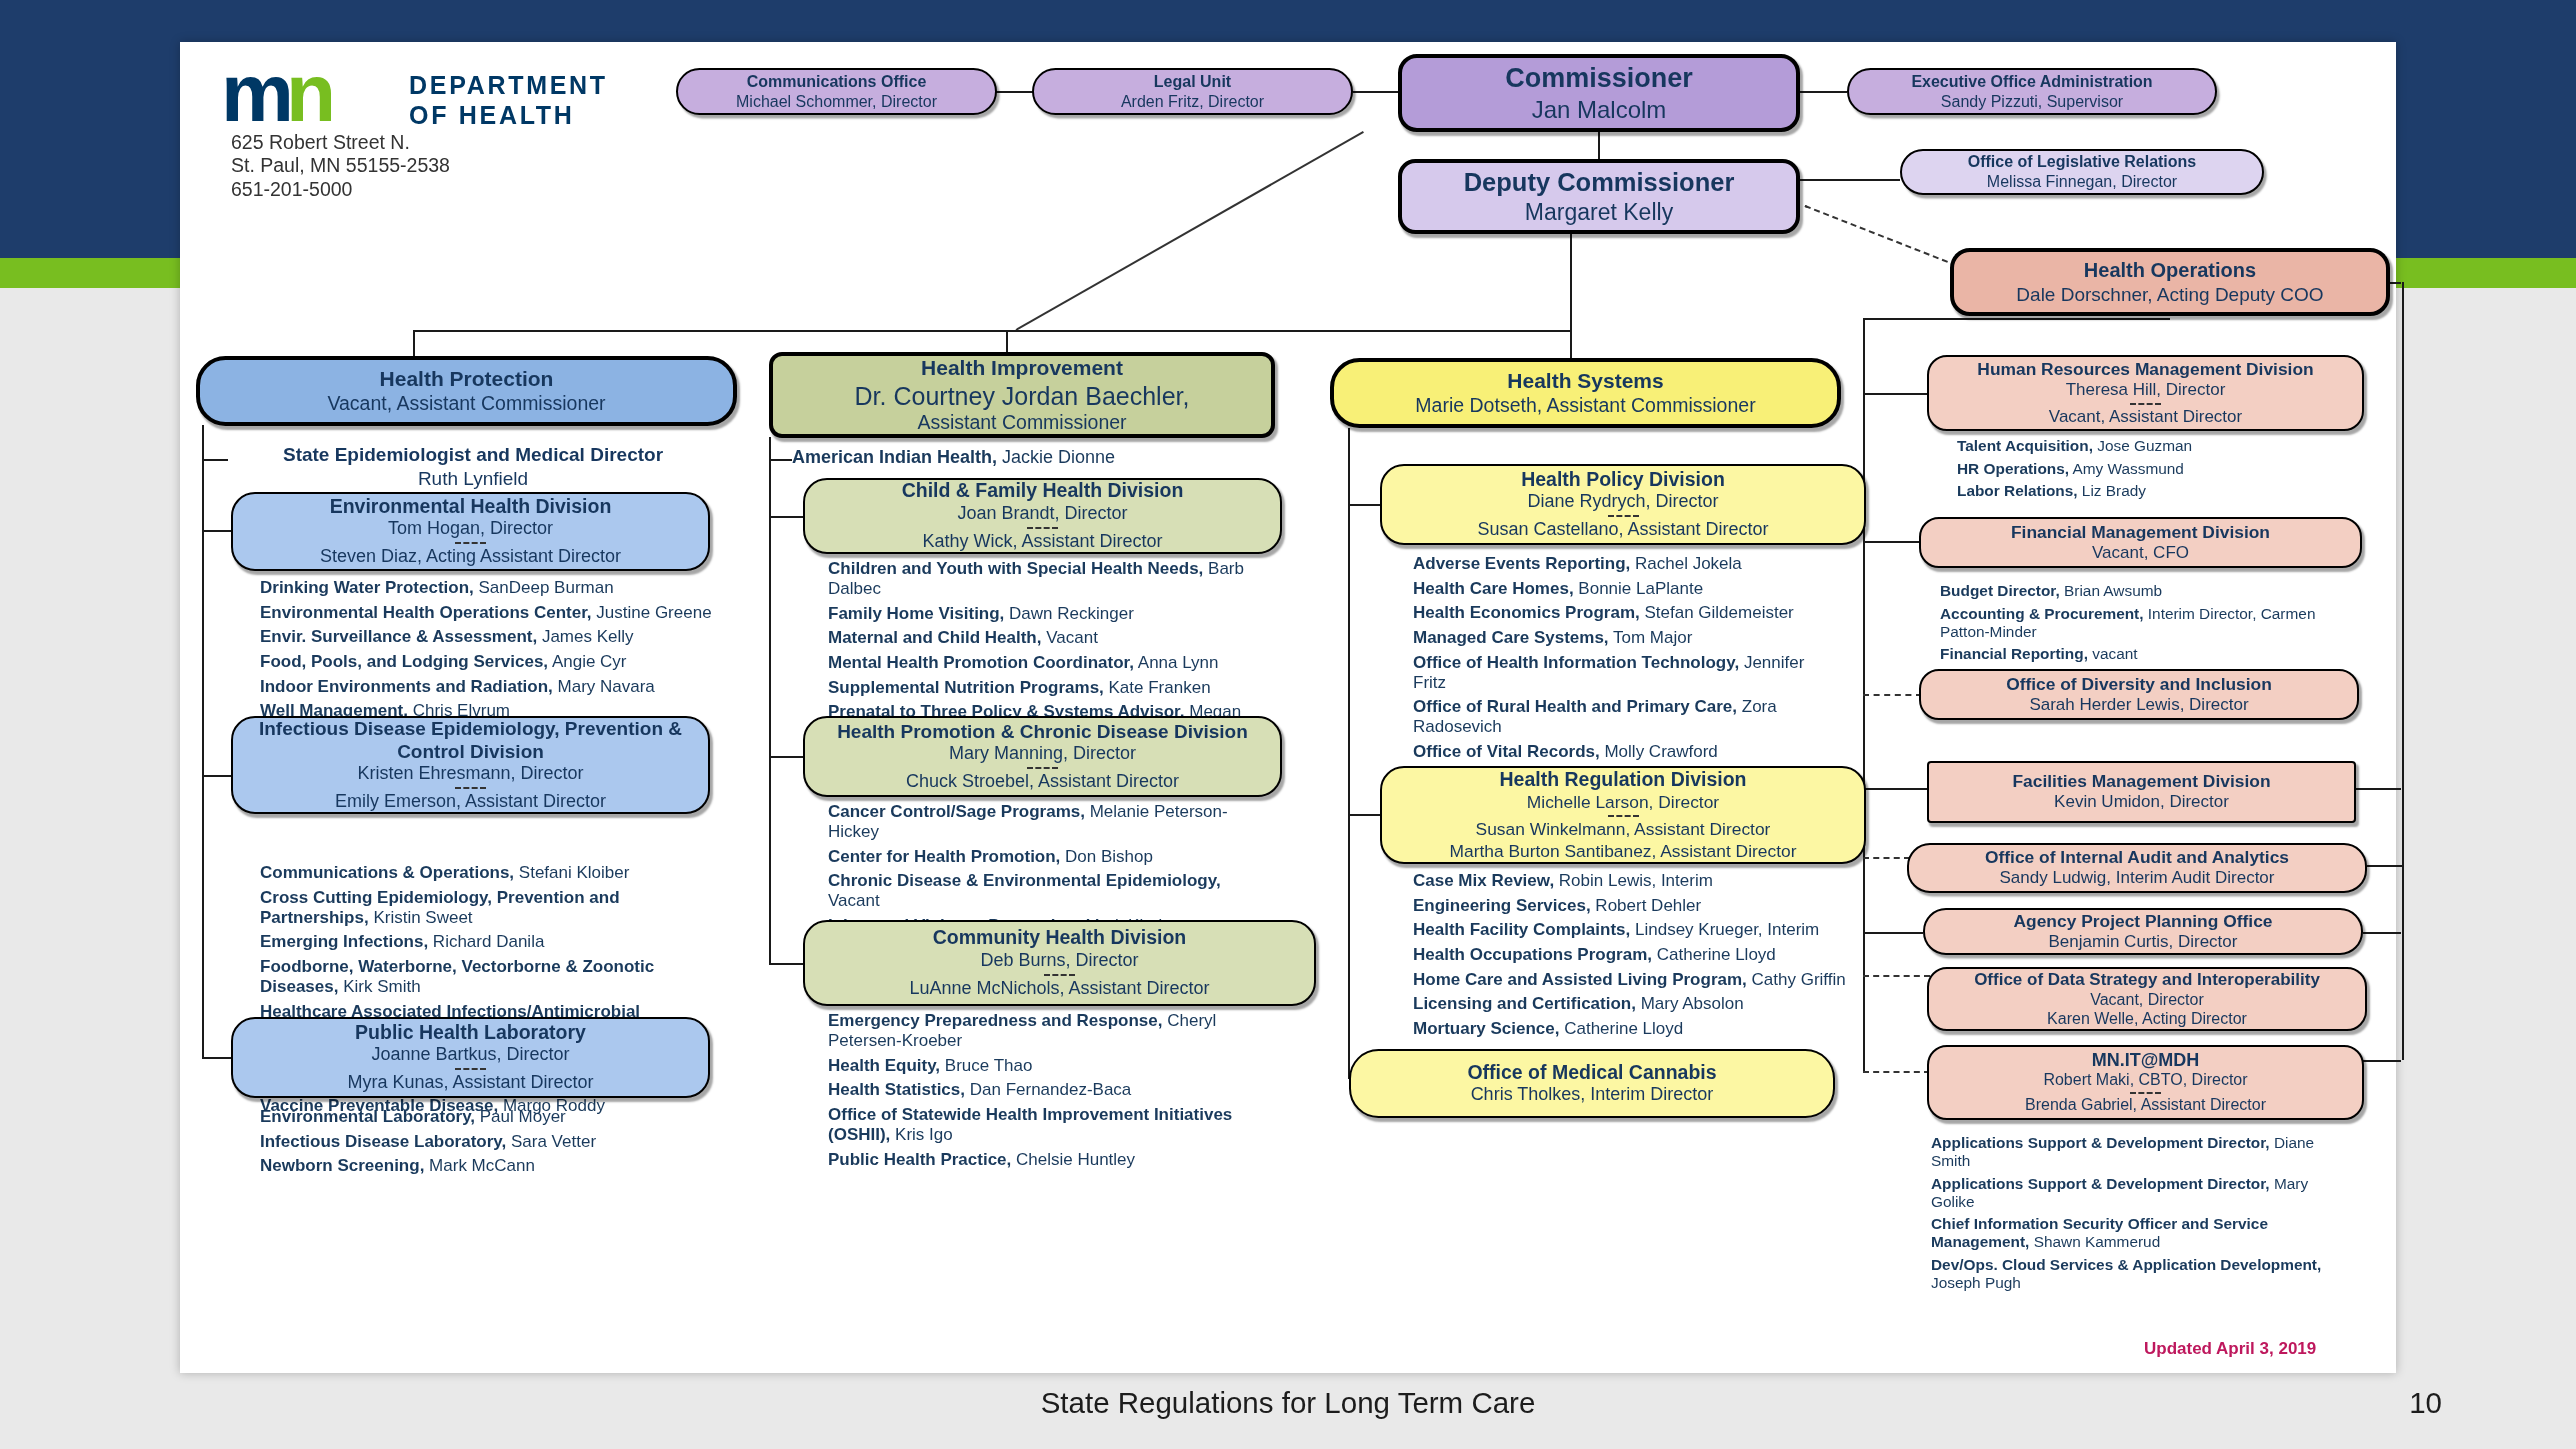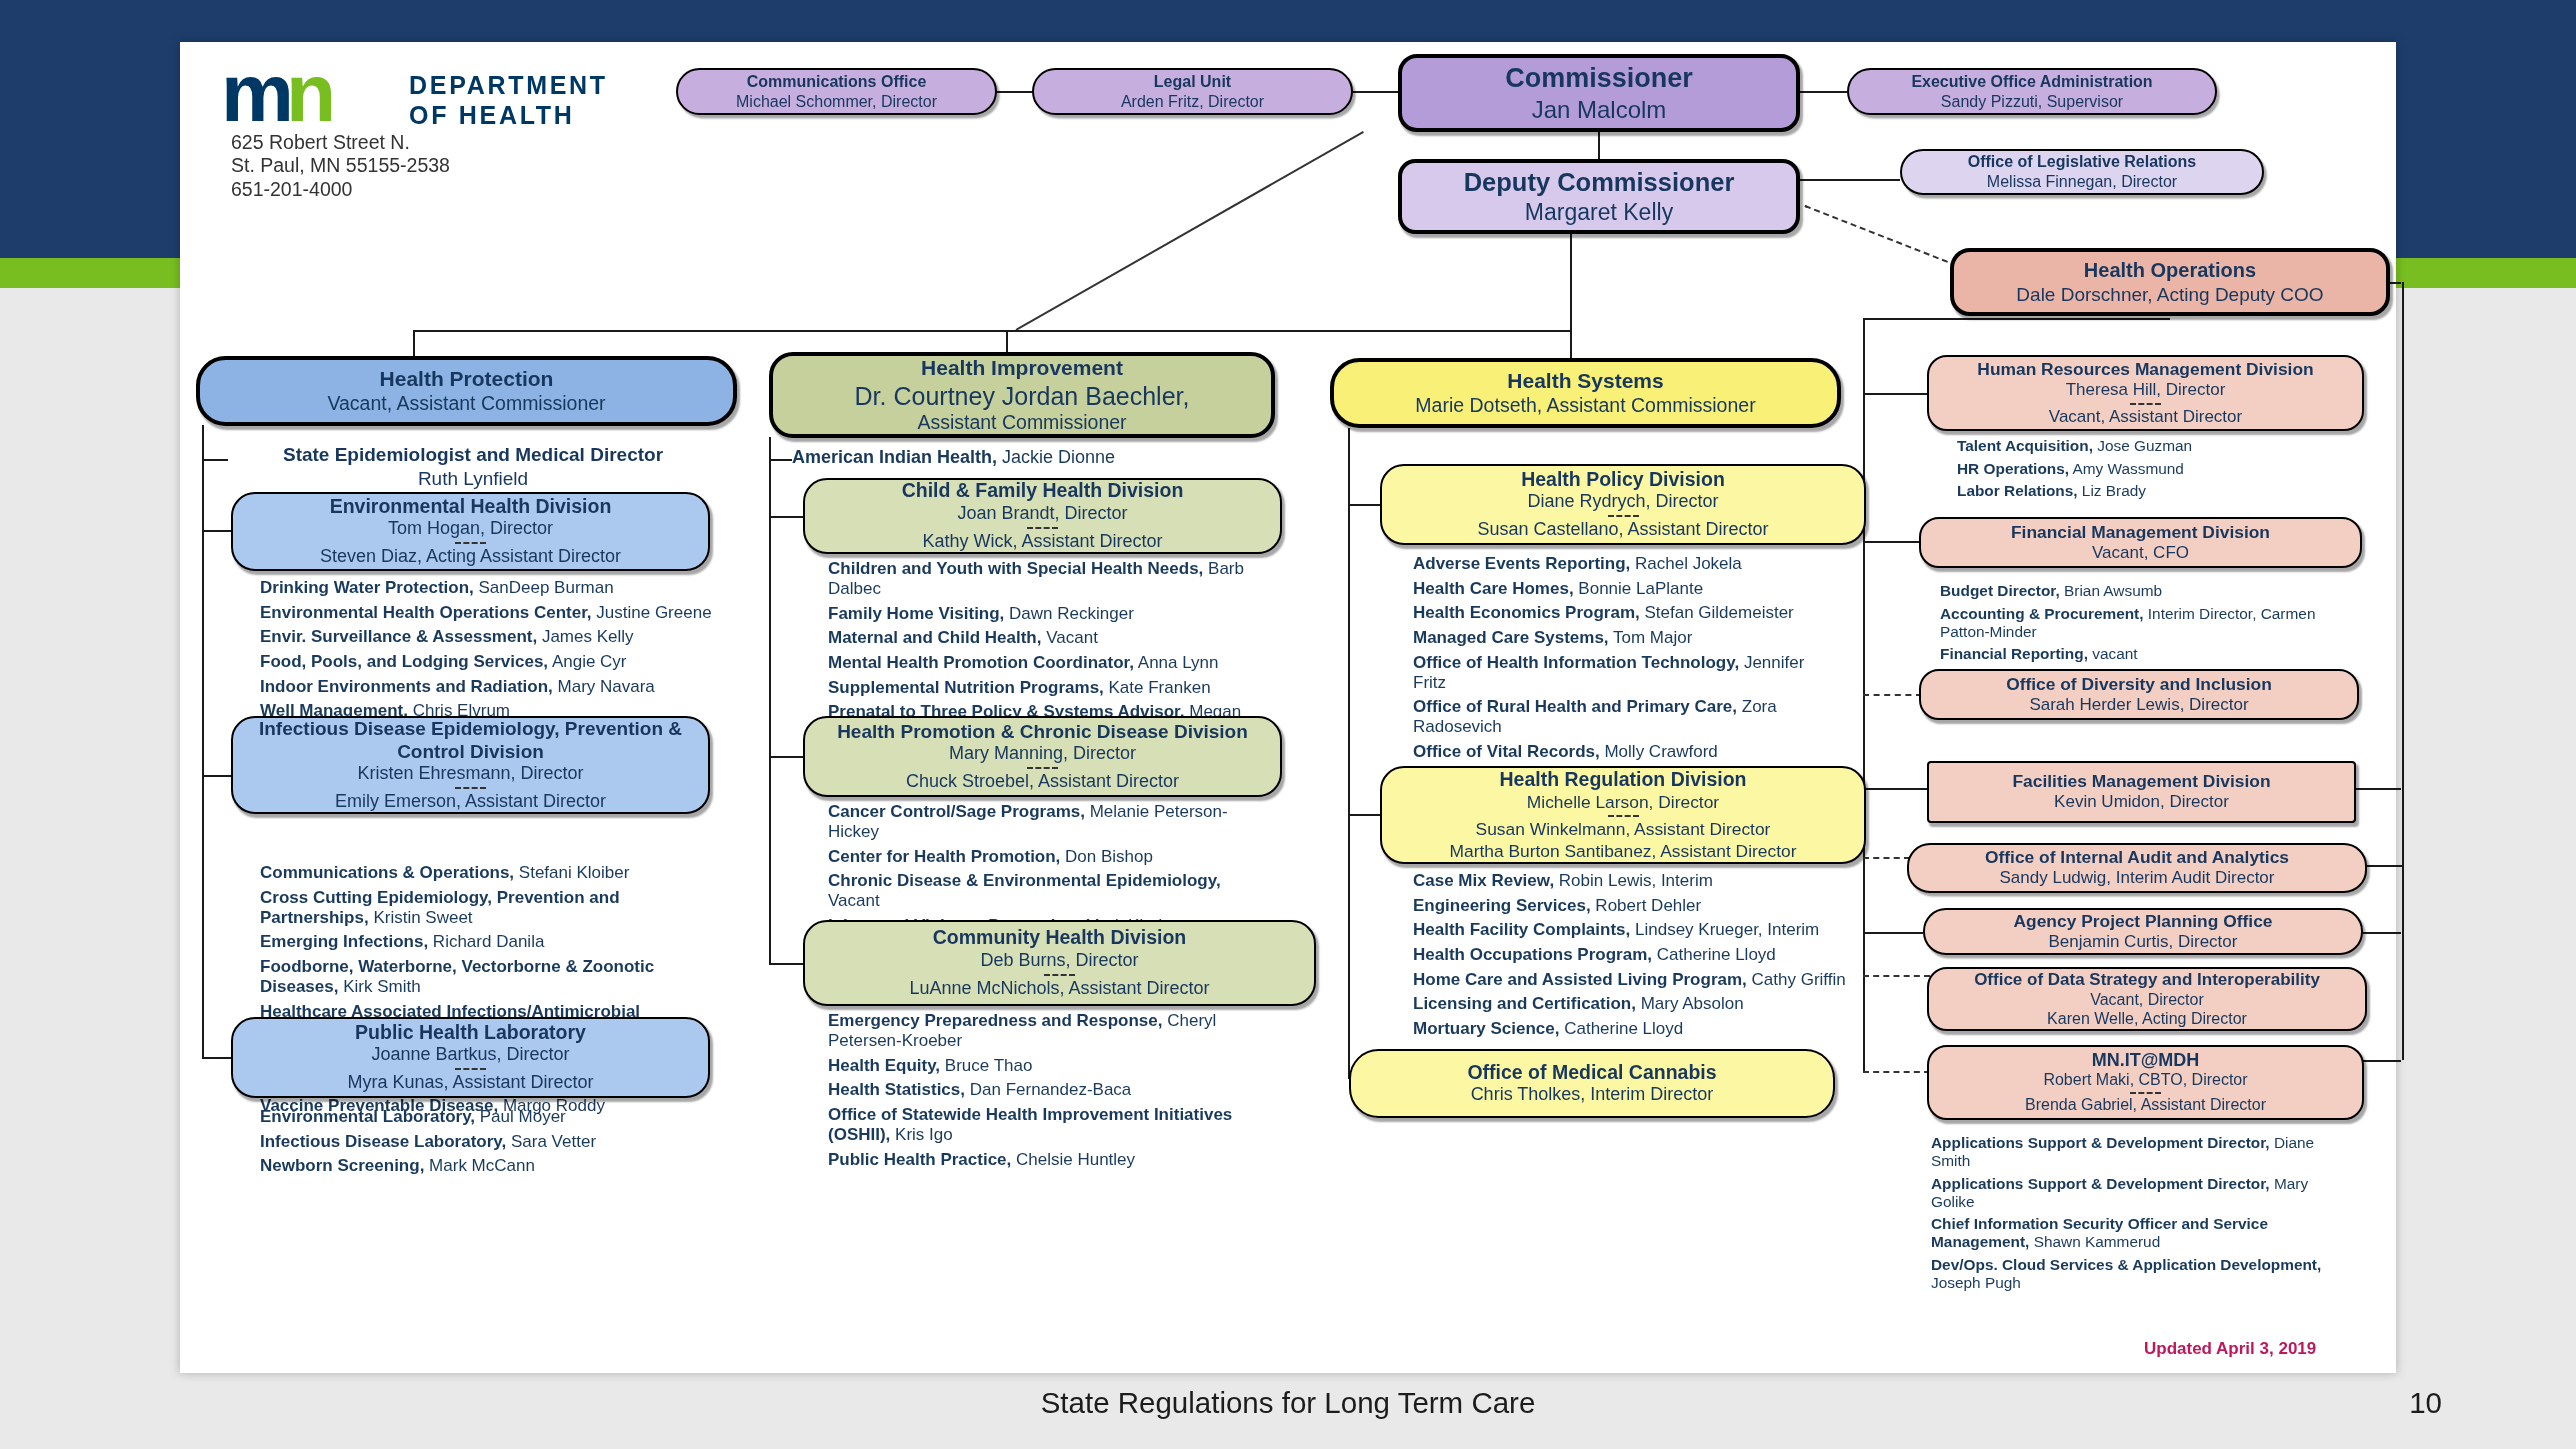--- a/index.html
+++ b/index.html
@@ -50,21 +50,21 @@
   <div class="paper"></div>
 
   <div class="brand"><span class="m">m</span><span class="n">n</span></div>
   <div class="dept">
     <div>DEPARTMENT</div>
     <div>OF HEALTH</div>
   </div>
   <div class="addr">
     <div>625 Robert Street N.</div>
     <div>St. Paul, MN 55155-2538</div>
-    <div>651-201-4000</div>
+    <div>651-201-5000</div>
   </div>
 
   <div class="h" style="left:996px;top:91px;width:37px"></div>
   <div class="h" style="left:1353px;top:91px;width:45px"></div>
   <div class="h" style="left:1800px;top:91px;width:47px"></div>
   <div class="v" style="left:1598px;top:131px;height:27.5px"></div>
   <div class="h" style="left:1800px;top:179px;width:100px"></div>
   <div class="diag" style="left:1016px;top:329px;width:400px;transform:rotate(-29.7deg)"></div>
   <div class="diag dashline" style="left:1805px;top:205px;width:160px;transform:rotate(21.4deg)"></div>
   <div class="h" style="left:413px;top:330px;width:1157px"></div>
@@ -181,21 +181,21 @@
     <div>Joanne Bartkus, Director</div>
     <div class="dash"></div>
     <div>Myra Kunas, Assistant Director</div>
   </div>
   <div class="list" style="left:260px;top:1107px;width:470px;font-size:17px">
       <div class="li"><span class="b">Environmental Laboratory,</span><span> Paul Moyer</span></div>
       <div class="li"><span class="b">Infectious Disease Laboratory,</span><span> Sara Vetter</span></div>
       <div class="li"><span class="b">Newborn Screening,</span><span> Mark McCann</span></div>
     </div>
 
-  <div class="box thick c-green" style="left:769px;top:352px;width:506px;height:86px;border-radius:24px">
+  <div class="box thick c-green" style="left:769px;top:352px;width:506px;height:86px;border-radius:13px">
     <div class="bt" style="font-size:21px">Health Improvement</div>
     <div style="font-size:25px">Dr. Courtney Jordan Baechler,</div>
     <div style="font-size:19.5px">Assistant Commissioner</div>
   </div>
   <div class="list" style="left:792px;top:447px;width:470px;font-size:18px">
       <div class="li"><span class="b">American Indian Health,</span><span> Jackie Dionne</span></div>
     </div>
 
   <div class="box c-green-lt" style="left:803px;top:478px;width:479px;height:76px;font-size:18px">
     <div class="bt" style="font-size:19.5px">Child &amp; Family Health Division</div>

